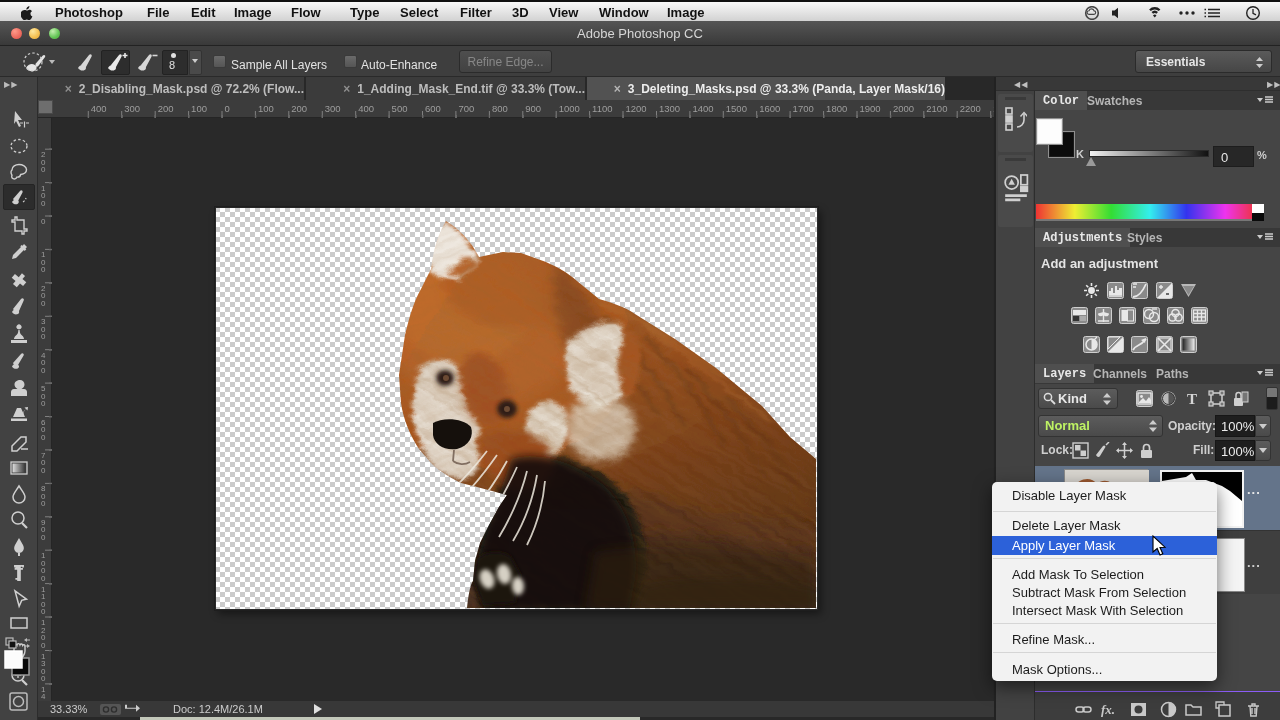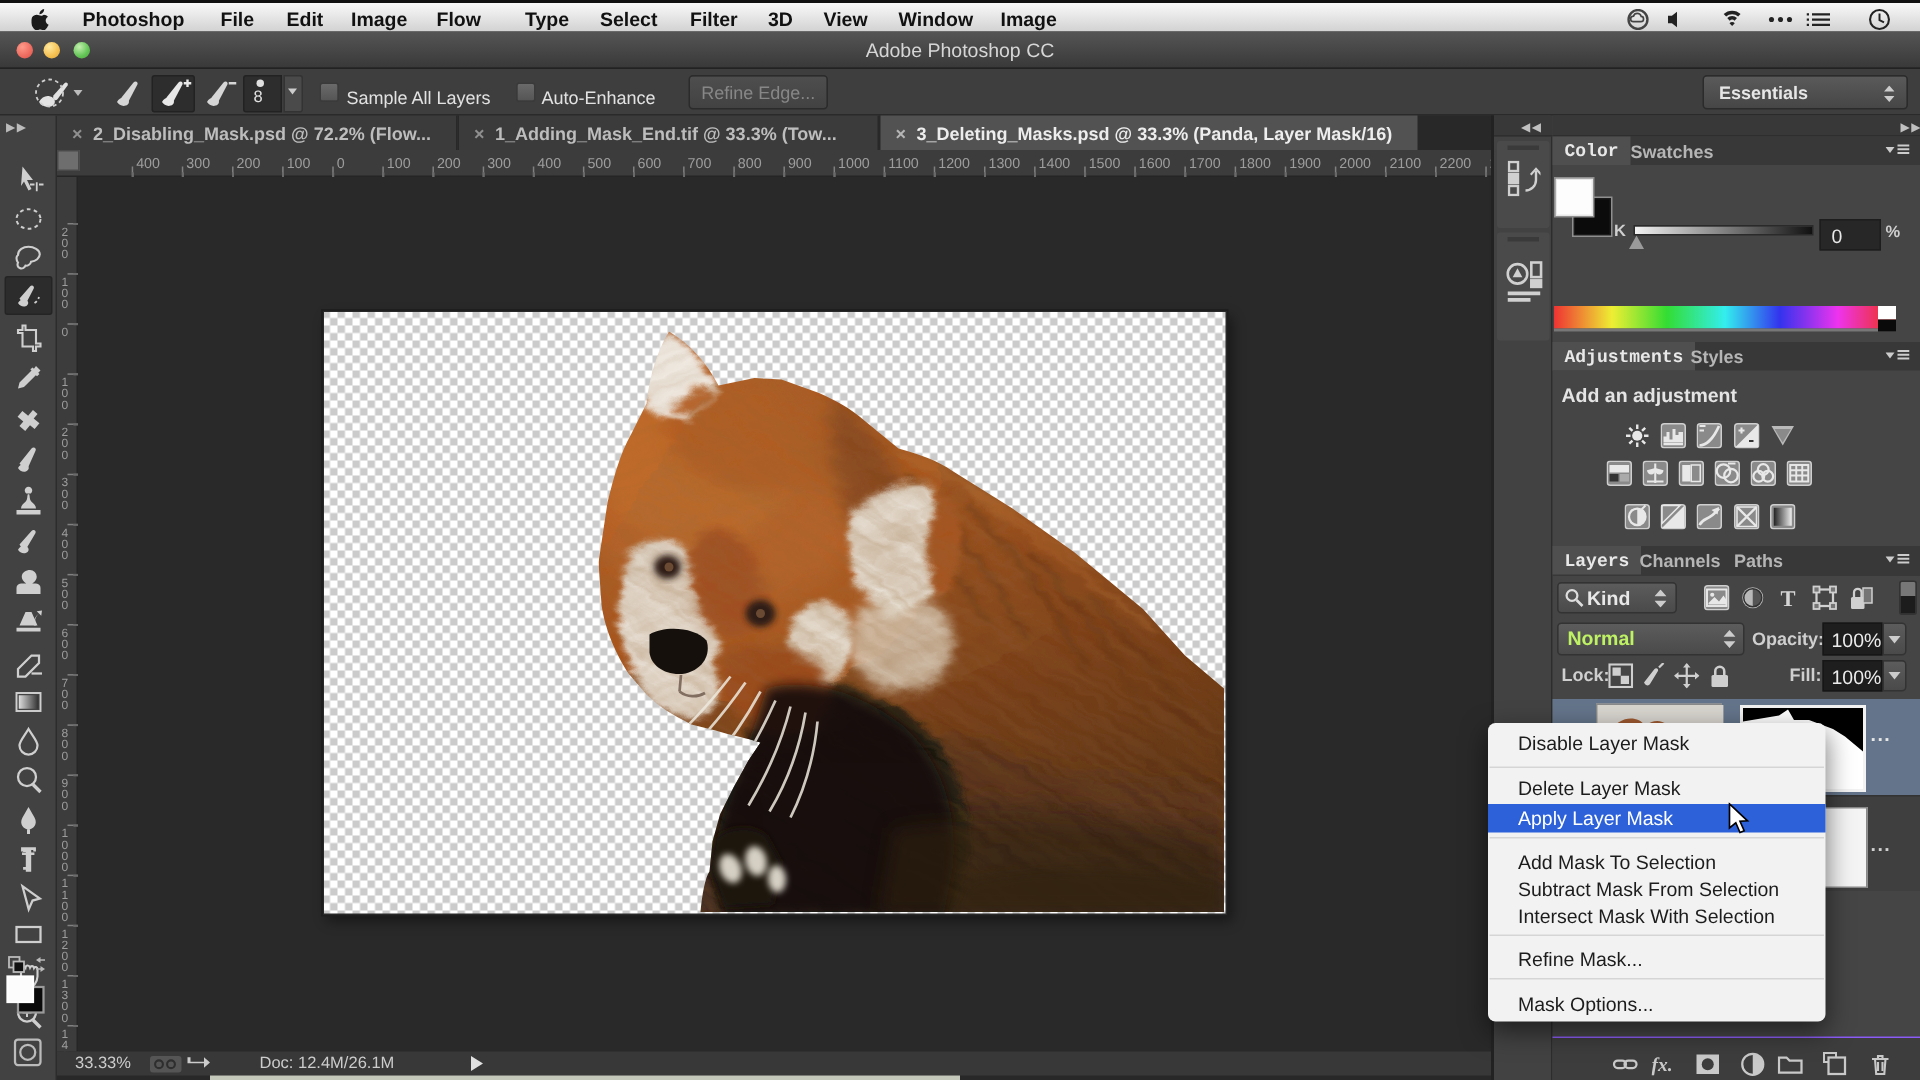--- a/index.html
+++ b/index.html
@@ -10,21 +10,21 @@
 #menubar { left:0; top:0; width:1280px; height:21px; background:linear-gradient(#f9f9f9,#d2d2d2); border-top:2px solid #111; color:#111; font-size:13px; }
 #menubar .mi { position:absolute; top:3px; white-space:nowrap; font-weight:bold; }
 
 #titlebar { left:0; top:21px; width:1280px; height:25px; background:linear-gradient(#555,#393939); border-bottom:1px solid #222; }
 #titlebar .t { position:absolute; top:5px; width:100%; text-align:center; color:#d6d6d6; font-size:13px; }
 .light { position:absolute; top:28px; width:11px; height:11px; border-radius:50%; }
 
 #optbar { left:0; top:46px; width:1280px; height:31px; background:#3e3e3e; border-bottom:1px solid #2a2a2a; color:#d8d8d8; font-size:12px; }
 
 #tabbar { left:0; top:77px; width:1280px; height:23px; background:#282828; }
-.dtab { position:absolute; top:0; height:23px; font-size:12px; font-weight:bold; padding-top:5px; white-space:nowrap; overflow:hidden; }
+.dtab { position:absolute; top:0; height:23px; font-size:12px; font-weight:bold; padding-top:5px; white-space:nowrap; overflow:hidden;text-align:right; }
 
 #hruler { left:38px; top:100px; width:956px; height:18px; background:#3c3c3c; border-bottom:1px solid #252525; }
 #vruler { left:38px; top:118px; width:14px; height:583px; background:#3c3c3c; border-right:1px solid #252525; }
 
 #toolbar { left:0; top:77px; width:38px; height:643px; background:#424242; border-right:1px solid #2c2c2c; }
 
 #canvas { left:52px; top:118px; width:941px; height:583px; background:#292929; }
 #statusbar { left:38px; top:701px; width:956px; height:16px; background:#383838; color:#ccc; font-size:11px; }
 #bottomstrip { left:140px; top:717px; width:500px; height:3px; background:#c3c8ba; }
 

